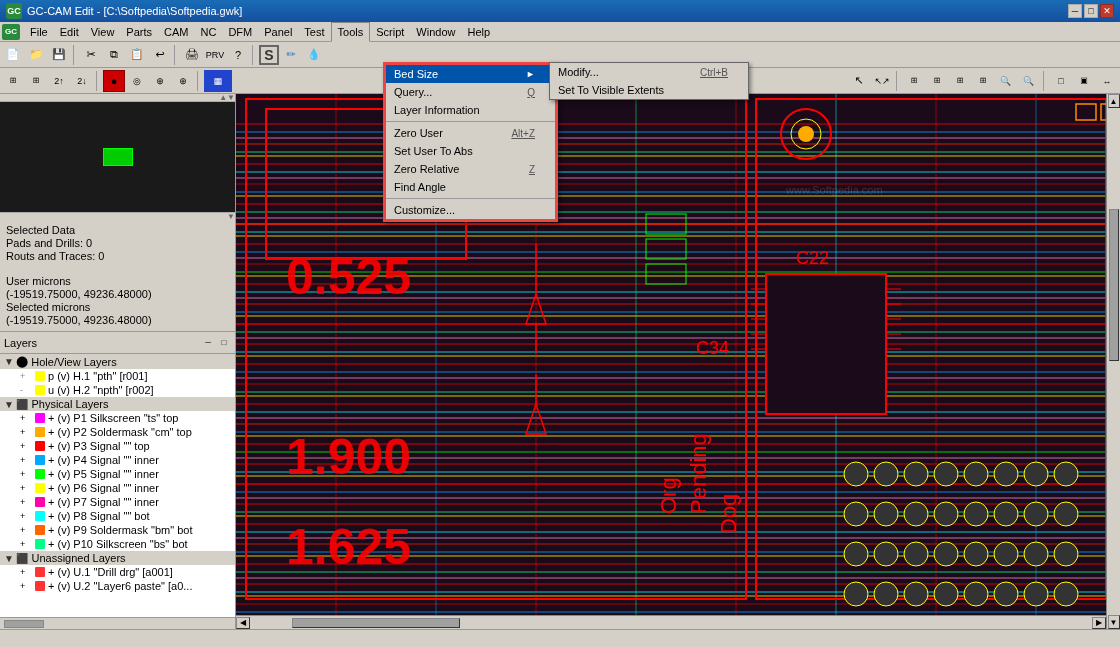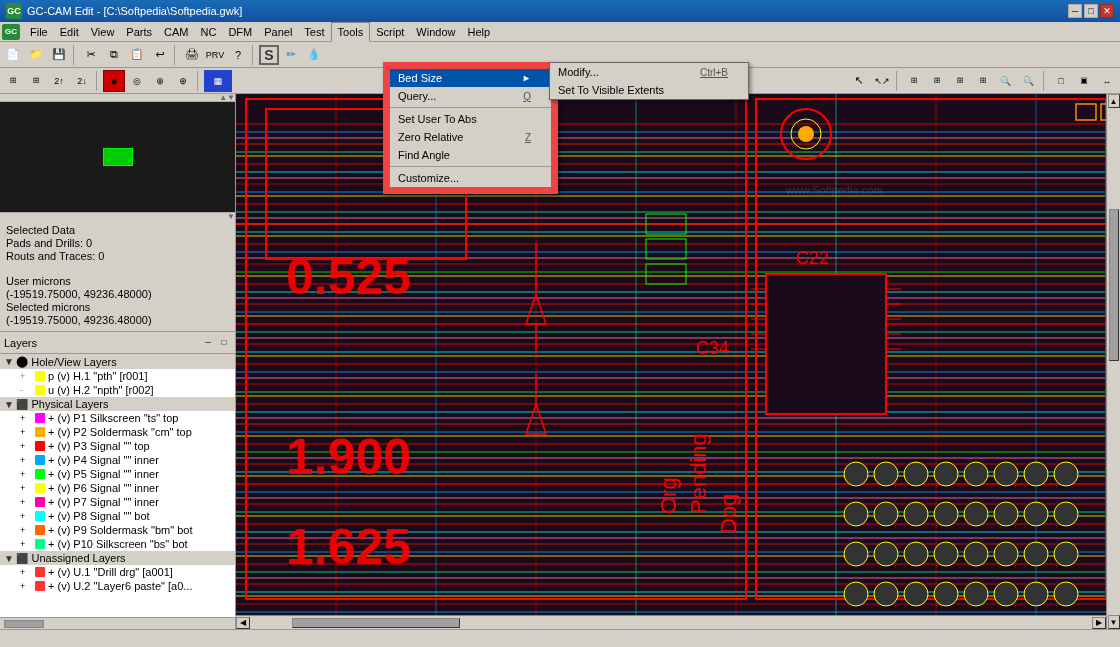--- a/index.html
+++ b/index.html
@@ -150,21 +150,21 @@
     
     .cad-canvas {
       flex: 1;
       background: #000022;
       position: relative;
       overflow: hidden;
     }
     .dropdown-menu {
       position: absolute;
       background: #d4d0c8;
-      border: 7px solid #ef4444;
+      border: 3px solid #ef4444;
       box-shadow: 2px 2px 4px rgba(0,0,0,0.4);
       z-index: 100;
       min-width: 160px;
     }
     .dropdown-item {
       padding: 3px 20px 3px 8px;
       cursor: pointer;
       display: flex; align-items: center; justify-content: space-between;
       white-space: nowrap;
       font-size: 11px;
@@ -641,21 +641,28 @@
 <div style="position:fixed;top:62px;left:383px;">
   <div class="dropdown-menu" style="min-width:175px;">
     <div class="dropdown-item highlighted">
       <span>Bed Size</span>
       <span class="submenu-arrow">►</span>
     </div>
     <div class="dropdown-item">
       <span>Query...</span>
       <span class="dropdown-shortcut">Q</span>
     </div>
+    <div class="dropdown-item">
+      <span>Layer Information</span>
+    </div>
     <div class="dropdown-sep"></div>
+    <div class="dropdown-item">
+      <span>Zero User</span>
+      <span class="dropdown-shortcut">Alt+Z</span>
+    </div>
     <div class="dropdown-item">
       <span>Set User To Abs</span>
     </div>
     <div class="dropdown-item">
       <span>Zero Relative</span>
       <span class="dropdown-shortcut">Z</span>
     </div>
     <div class="dropdown-item">
       <span>Find Angle</span>
     </div>

